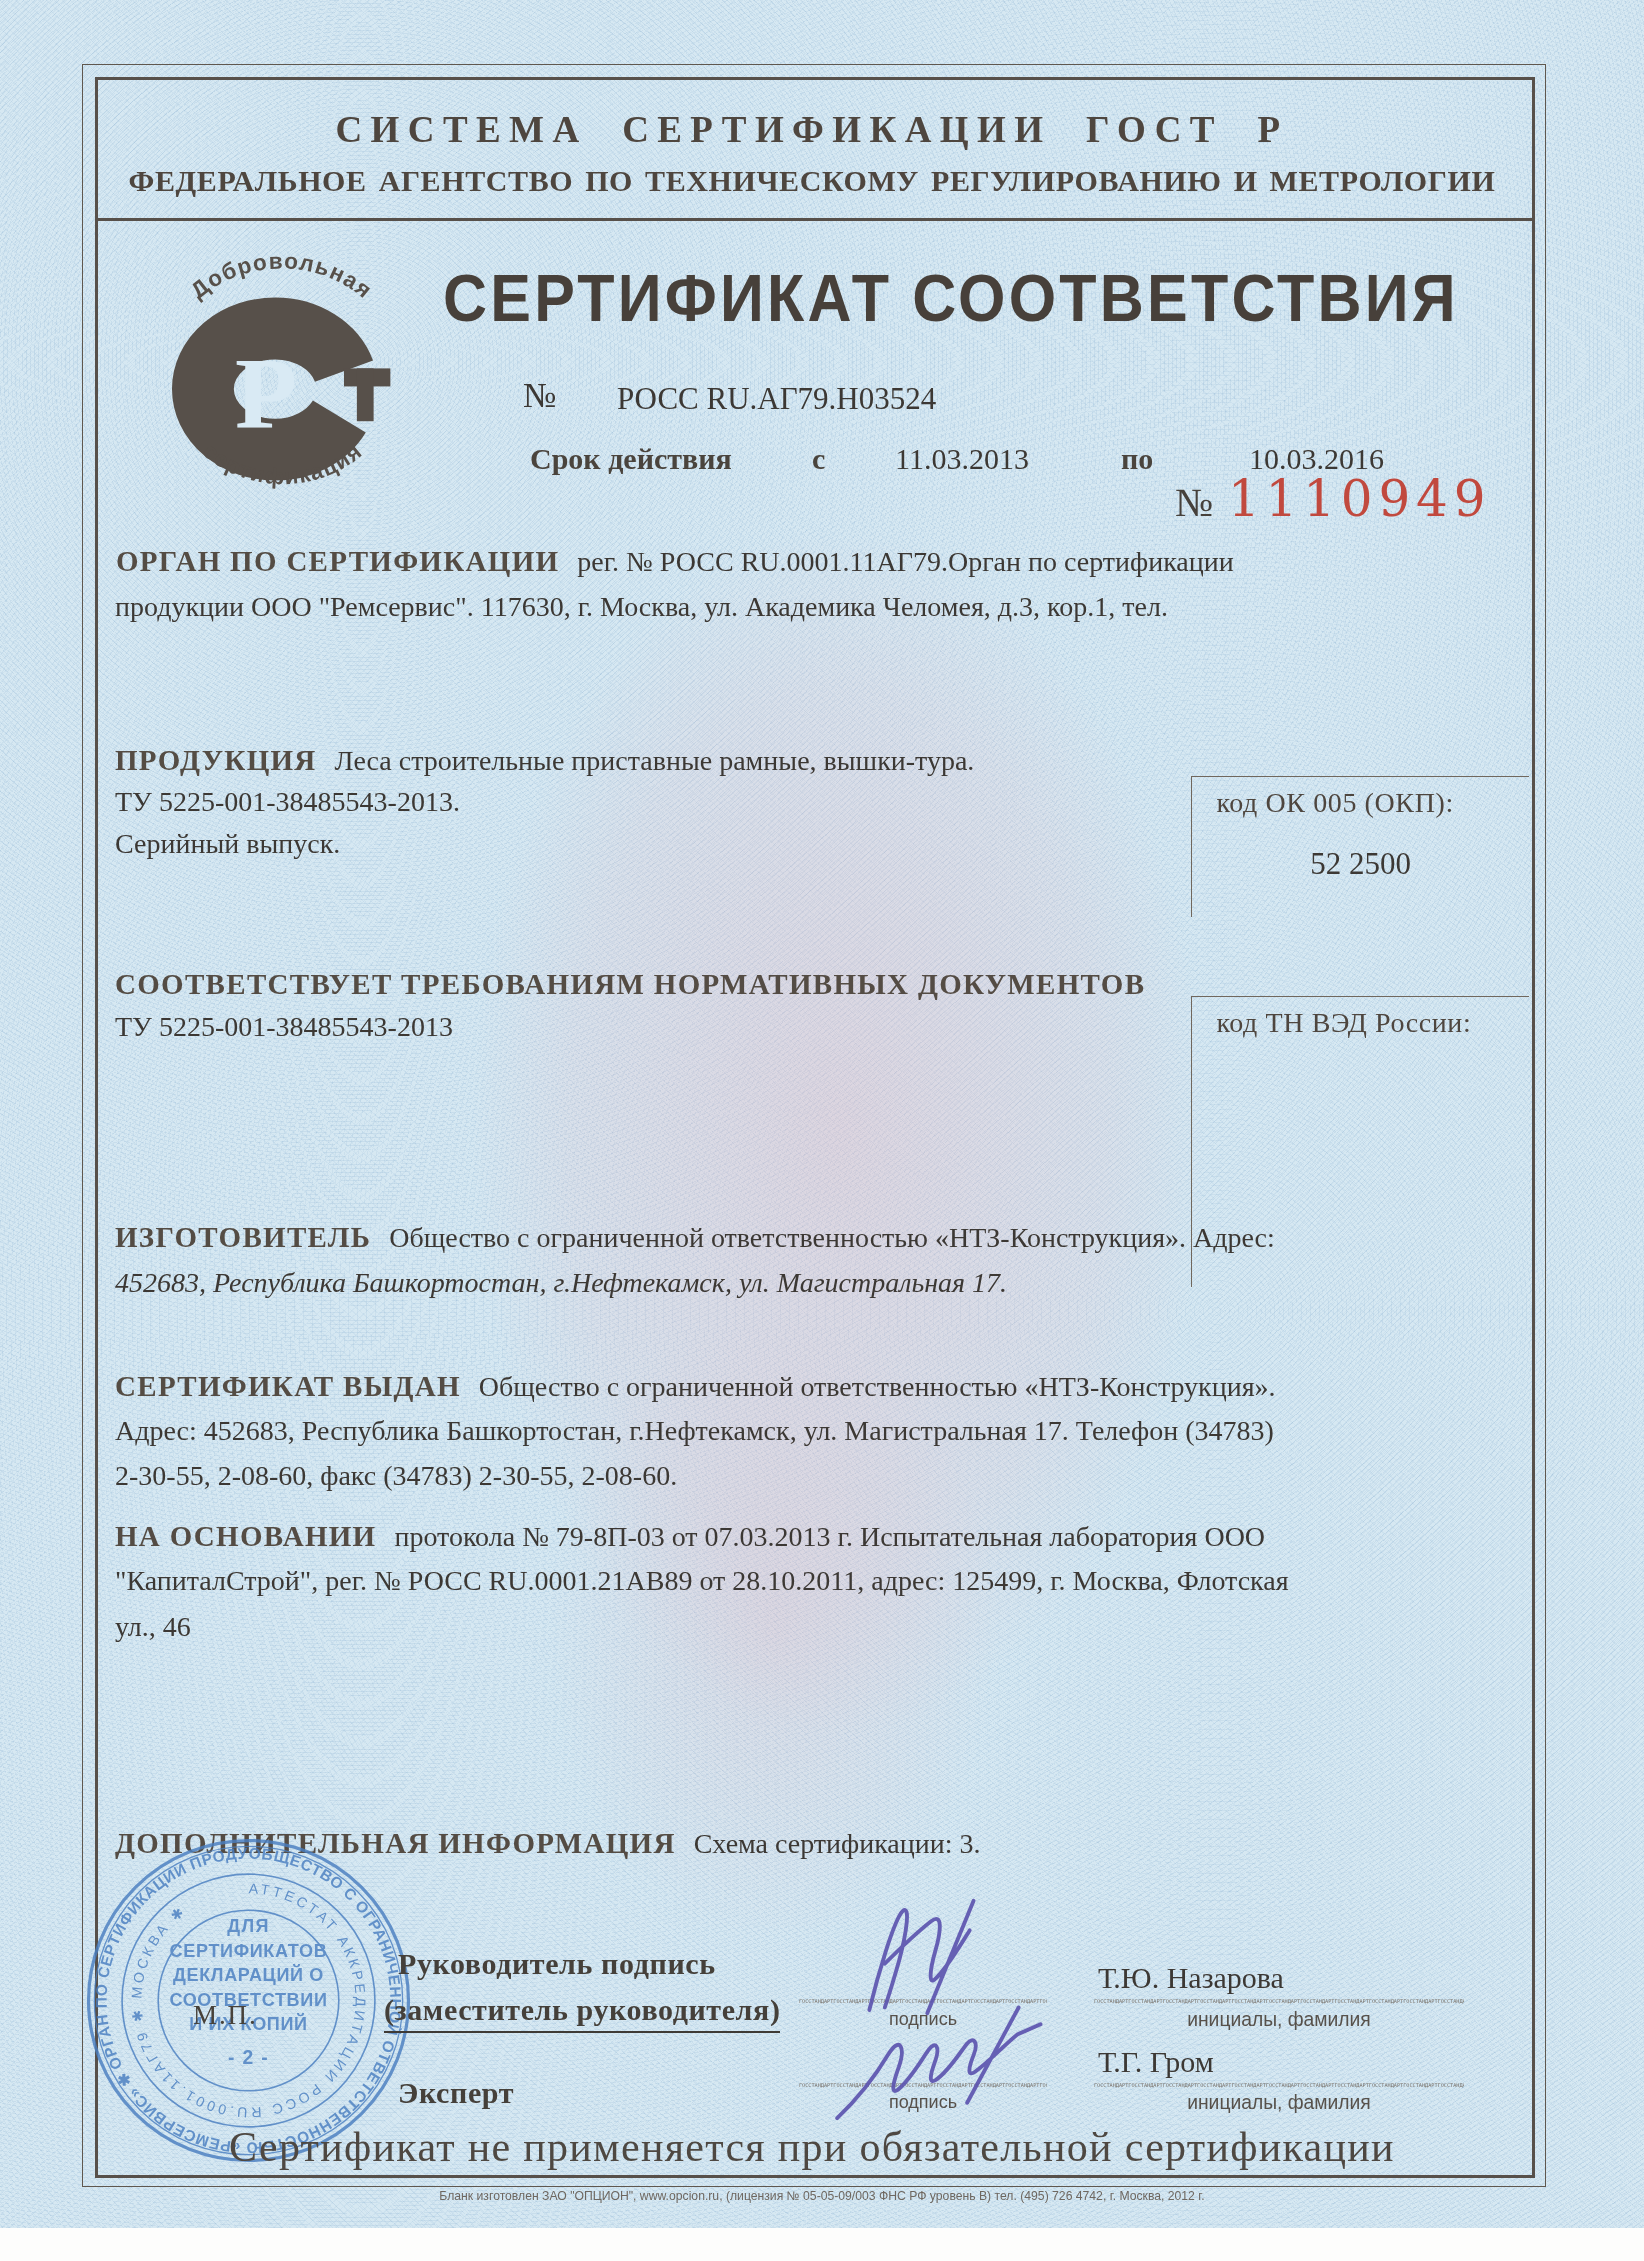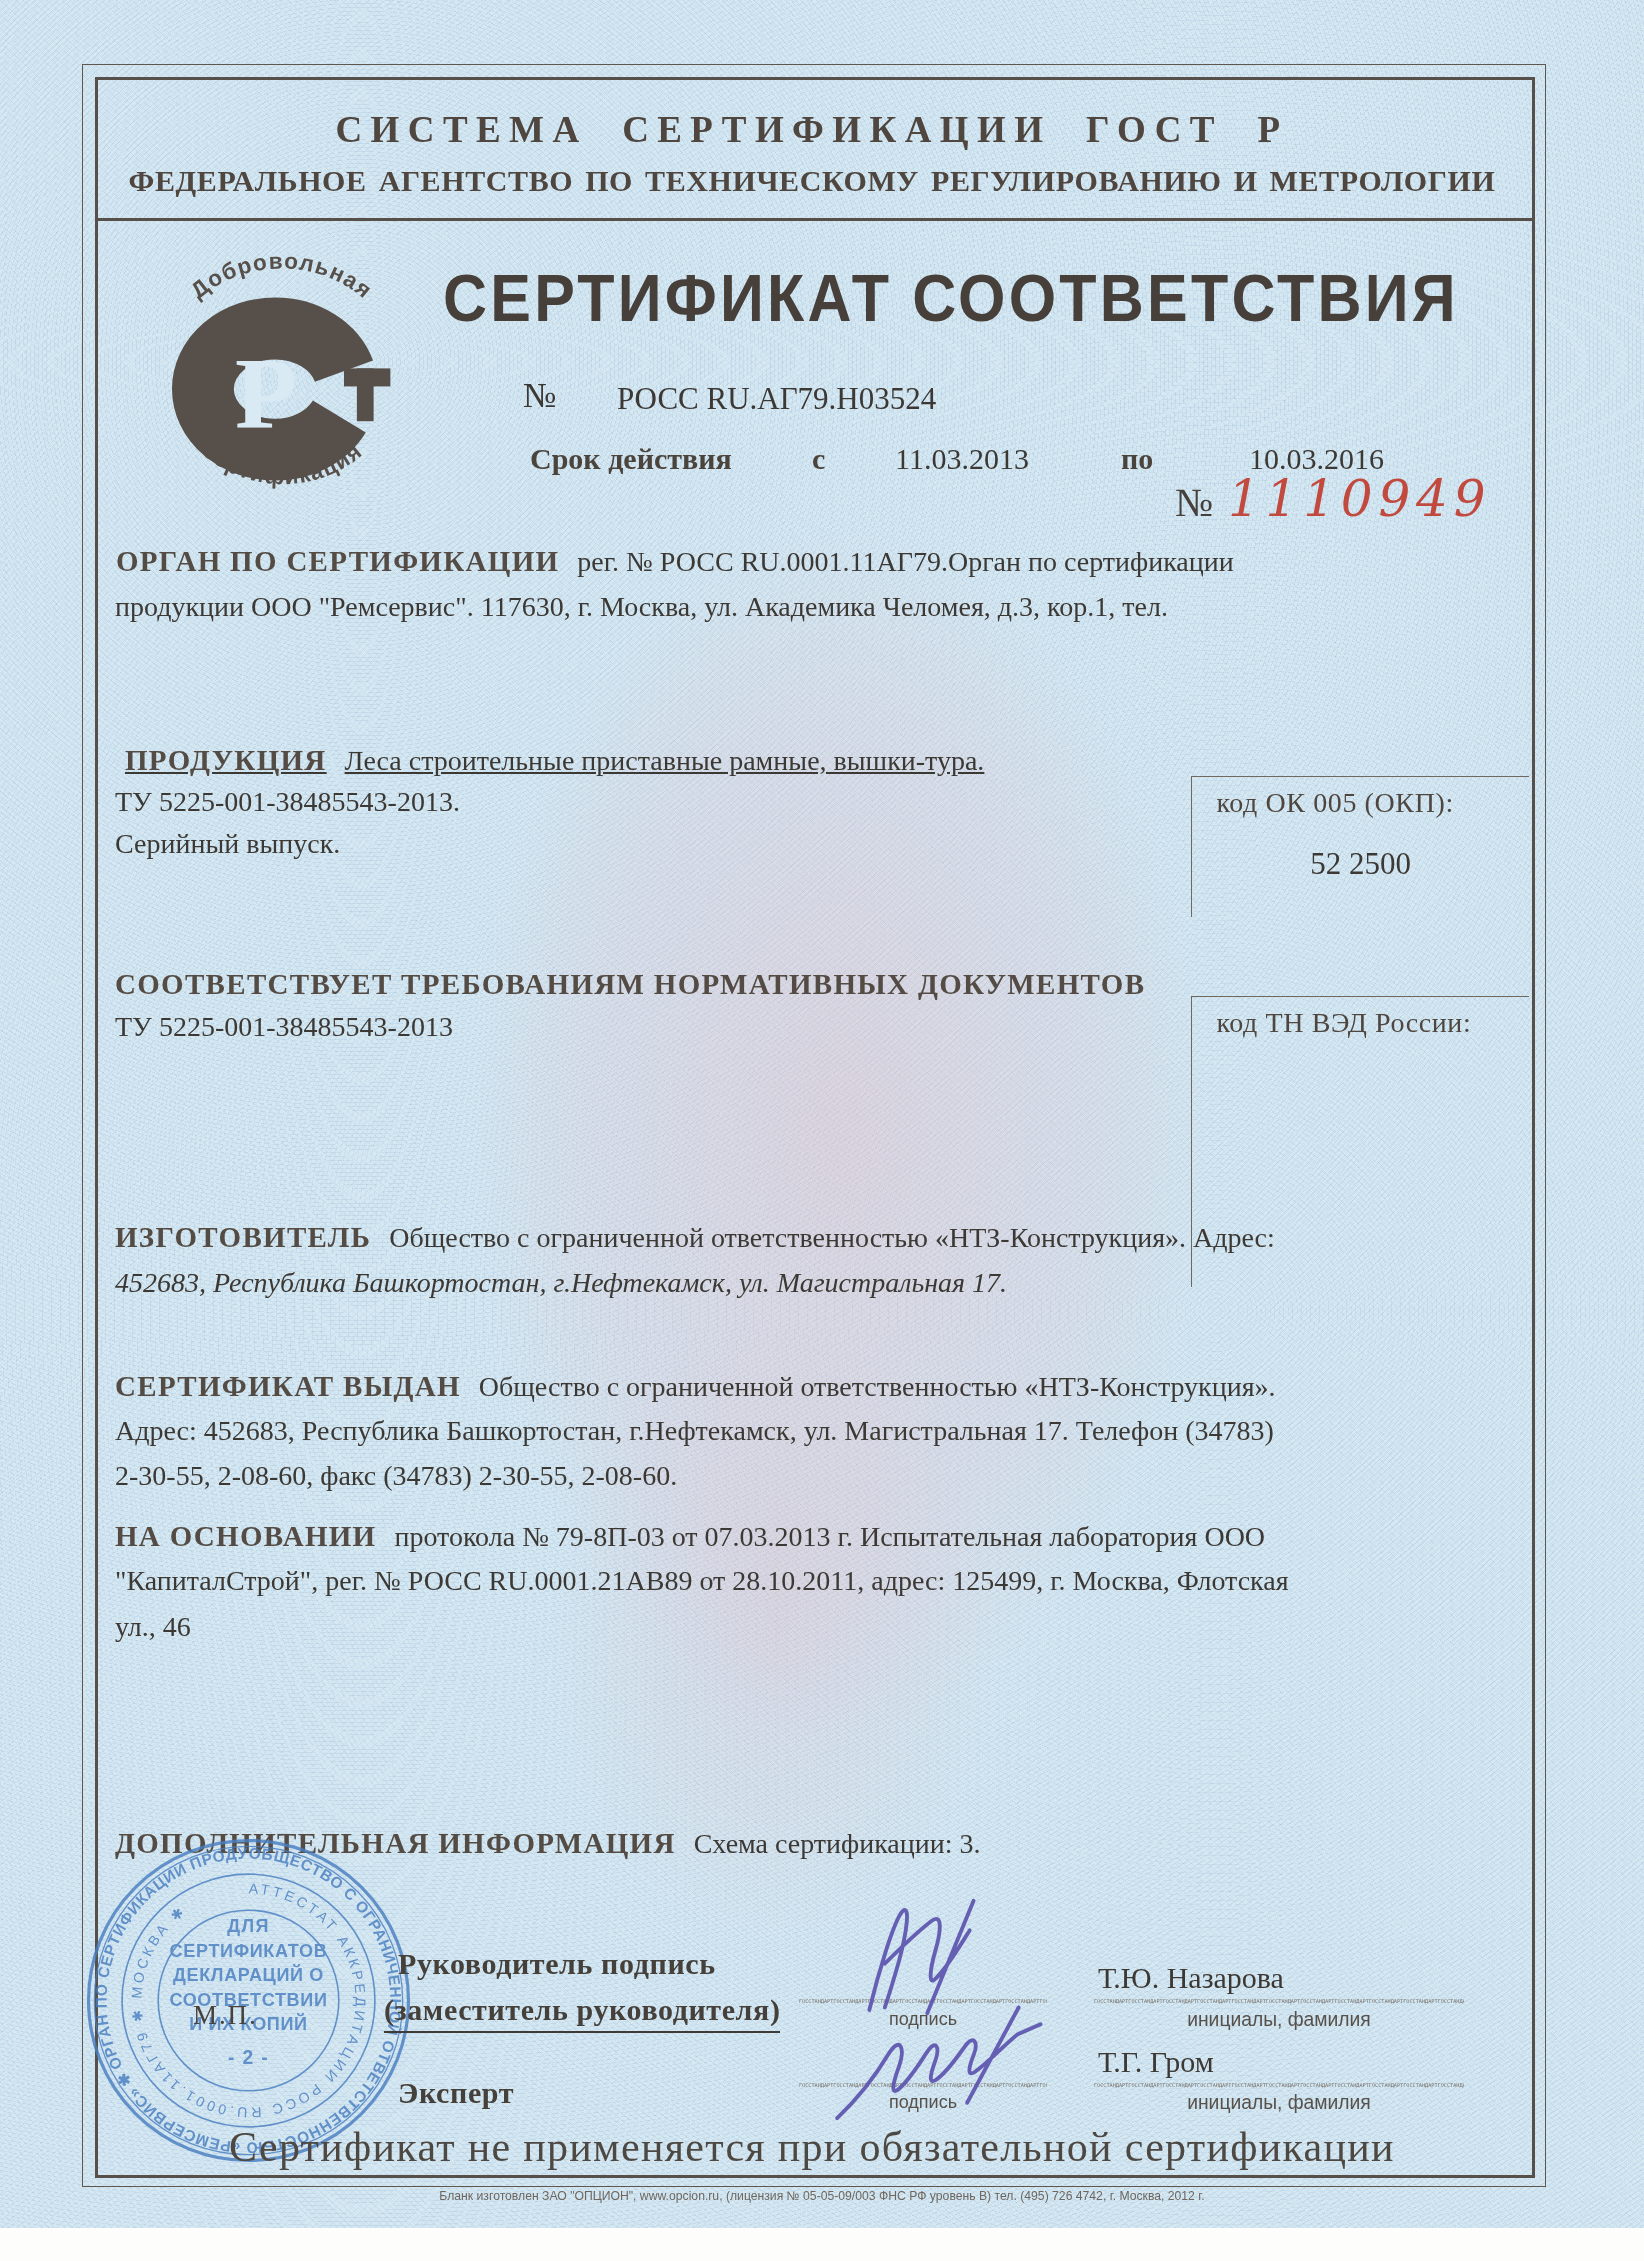--- a/index.html
+++ b/index.html
@@ -75,28 +75,28 @@
   <div class="row" style="left:523px;top:376px;font-size:35px;">№</div>
   <div class="row" style="left:617px;top:381px;font-size:31px;">РОСС RU.АГ79.Н03524</div>
 
   <div class="row boldser" style="left:530px;top:442px;font-size:30px;font-weight:bold;">Срок действия</div>
   <div class="row boldser" style="left:812px;top:442px;font-size:30px;font-weight:bold;">с</div>
   <div class="row" style="left:895px;top:442px;font-size:30px;">11.03.2013</div>
   <div class="row boldser" style="left:1121px;top:442px;font-size:30px;font-weight:bold;">по</div>
   <div class="row" style="left:1249px;top:442px;font-size:30px;">10.03.2016</div>
 
   <div class="row" style="left:1175px;top:479px;font-size:40px;color:#46413c;">№</div>
-  <div class="row serial-digits" style="left:1228px;top:470px;color:#c1493e;font-style:italic;">1110949</div>
+  <div class="row serial-digits" style="left:1228px;top:470px;color:#c1493e;">1110949</div>
 
   <div class="row" style="left:116px;top:545px;">
     <span class="lbl">ОРГАН ПО СЕРТИФИКАЦИИ</span><span>рег. № РОСС RU.0001.11АГ79.Орган по сертификации</span>
   </div>
   <div class="row" style="left:115px;top:591px;">продукции ООО "Ремсервис". 117630, г. Москва, ул. Академика Челомея, д.3, кор.1, тел.</div>
 
-  <div class="row" style="left:125px;top:744px;text-decoration:underline;">
+  <div class="row" style="left:115px;top:744px;">
     <span class="lbl">ПРОДУКЦИЯ</span><span>Леса строительные приставные рамные, вышки-тура.</span>
   </div>
   <div class="row" style="left:115px;top:786px;">ТУ 5225-001-38485543-2013.</div>
   <div class="row" style="left:115px;top:828px;">Серийный выпуск.</div>
 
   <div class="box" style="left:1191px;top:776px;width:337px;height:140px;">
     <div class="boxlabel">код ОК 005 (ОКП):</div>
     <div class="boxvalue">52 2500</div>
   </div>
 

